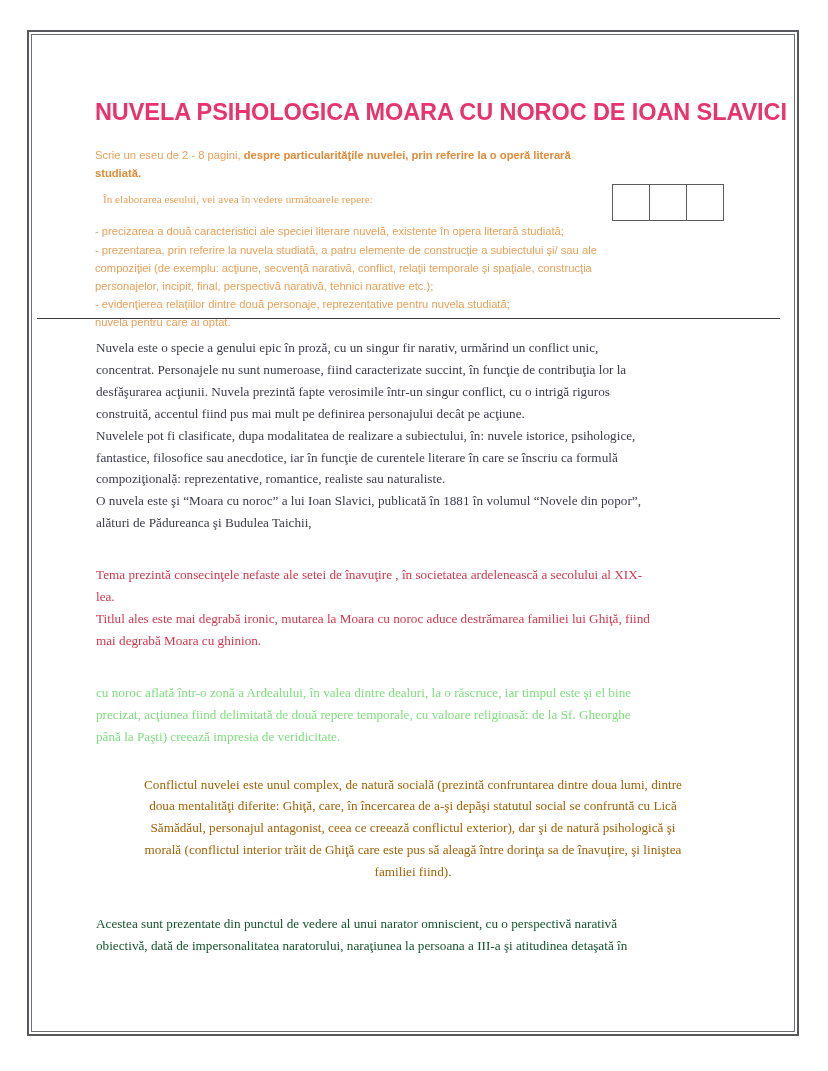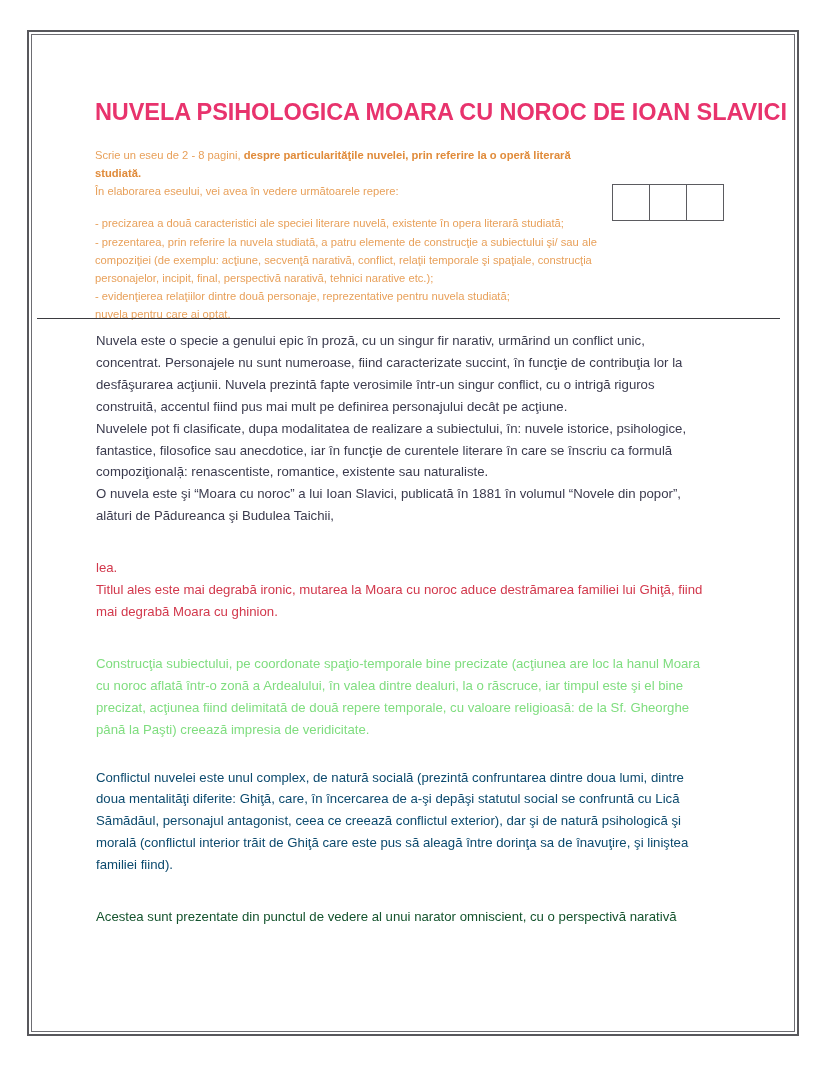--- a/index.html
+++ b/index.html
@@ -78,21 +78,22 @@
     line-height: 1.62;
   }
   .instr-lead {
     margin: 0;
   }
   .instr-lead .bold {
     font-weight: bold;
     color: #e08b3a;
   }
   .instr-sub {
-    margin: 0;
+    margin: 8px;
+    font-family: Liberation Serif, serif;
   }
   .instr-list {
     margin: 14px 0 0 0;
     color: #e8a05a;
     font-size: 11.2px;
     line-height: 1.62;
   }
   .instr-list p {
     margin: 0;
   }
@@ -123,33 +124,34 @@
     top: 318px;
     width: 743px;
     height: 1px;
     background: #3b3b40;
   }
 
   
   .body-area {
     position: absolute;
     left: 96px;
-    top: 330px;
+    top: 337px;
     width: 634px;
+    font-family: Liberation Serif, serif;
   }
   .para {
     margin: 0;
     font-size: 13.2px;
     line-height: 1.66;
     text-align: left;
   }
   .para.black   { color: #3b3b4e; }
   .para.crimson { color: #d2384c; }
   .para.lgreen  { color: #7fdd7f; }
-  .para.purple  { color: #0c4a6e; }
+  .para.purple  { color: #a16207; text-align: center; }
   .para.green   { color: #14532d; }
 
   .gap-lg { height: 30px; }
   .gap-md { height: 26px; }
 </style>
 </head>
 <body>
 
 <div class="page-sheet">
 
@@ -184,54 +186,55 @@
 
     <div class="body-area">
 
       <div>
         <p class="para black">Nuvela este o specie a genului epic în proză, cu un singur fir narativ, urmărind un conflict unic,</p>
         <p class="para black">concentrat. Personajele nu sunt numeroase, fiind caracterizate succint, în funcţie de contribuţia lor la</p>
         <p class="para black">desfăşurarea acţiunii. Nuvela prezintă fapte verosimile într-un singur conflict, cu o intrigă riguros</p>
         <p class="para black">construită, accentul fiind pus mai mult pe definirea personajului decât pe acţiune.</p>
         <p class="para black">Nuvelele pot fi clasificate, dupa modalitatea de realizare a subiectului, în: nuvele istorice, psihologice,</p>
         <p class="para black">fantastice, filosofice sau anecdotice, iar în funcţie de curentele literare în care se înscriu ca formulă</p>
-        <p class="para black">compoziţionalặ: renascentiste, romantice, existente sau naturaliste.</p>
+        <p class="para black">compoziţionalặ: reprezentative, romantice, realiste sau naturaliste.</p>
         <p class="para black">O nuvela este şi “Moara cu noroc” a lui Ioan Slavici, publicată în 1881 în volumul “Novele din popor”,</p>
         <p class="para black">alături de Pădureanca şi Budulea Taichii,</p>
       </div>
 
       <div class="gap-lg"></div>
 
       <div>
+        <p class="para crimson">Tema prezintă consecinţele nefaste ale setei de înavuţire , în societatea ardelenească a secolului al XIX-</p>
         <p class="para crimson">lea.</p>
         <p class="para crimson">Titlul ales este mai degrabă ironic, mutarea la Moara cu noroc aduce destrămarea familiei lui Ghiţă, fiind</p>
         <p class="para crimson">mai degrabă Moara cu ghinion.</p>
       </div>
 
       <div class="gap-lg"></div>
 
       <div>
-        <p class="para lgreen">Construcţia subiectului, pe coordonate spaţio-temporale bine precizate (acţiunea are loc la hanul Moara</p>
         <p class="para lgreen">cu noroc aflată într-o zonă a Ardealului, în valea dintre dealuri, la o răscruce, iar timpul este şi el bine</p>
         <p class="para lgreen">precizat, acţiunea fiind delimitată de două repere temporale, cu valoare religioasă: de la Sf. Gheorghe</p>
         <p class="para lgreen">până la Paşti) creează impresia de veridicitate.</p>
       </div>
 
       <div class="gap-md"></div>
 
       <div>
         <p class="para purple">Conflictul nuvelei este unul complex, de natură socială (prezintă confruntarea dintre doua lumi, dintre</p>
         <p class="para purple">doua mentalităţi diferite: Ghiţă, care, în încercarea de a-şi depăşi statutul social se confruntă cu Lică</p>
         <p class="para purple">Sămădăul, personajul antagonist, ceea ce creează conflictul exterior), dar şi de natură psihologică şi</p>
         <p class="para purple">morală (conflictul interior trăit de Ghiţă care este pus să aleagă între dorinţa sa de înavuţire, şi liniştea</p>
         <p class="para purple">familiei fiind).</p>
       </div>
 
       <div class="gap-lg"></div>
 
       <div>
         <p class="para green">Acestea sunt prezentate din punctul de vedere al unui narator omniscient, cu o perspectivă narativă</p>
+        <p class="para green">obiectivă, dată de impersonalitatea naratorului, naraţiunea la persoana a III-a şi atitudinea detaşată în</p>
       </div>
 
     </div>
 
   </div>
 </div>
 
 </body></html>

